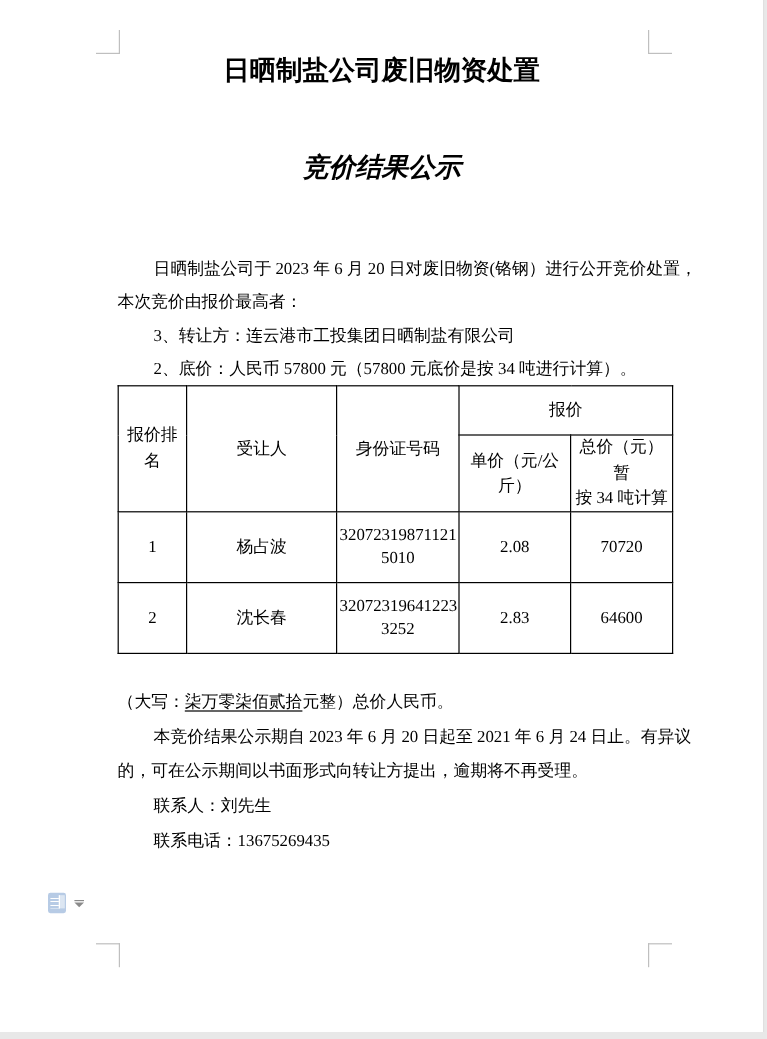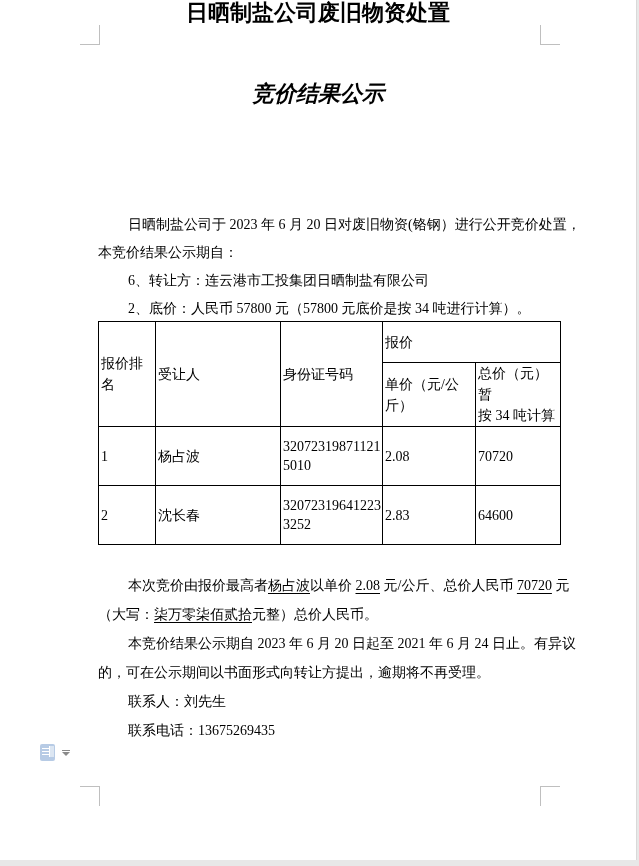--- a/index.html
+++ b/index.html
@@ -20,40 +20,40 @@
   .crop { position: absolute; width: 19px; height: 19px; }
   .crop.tl { left: 80px; top: 25px;  border-right: 1px solid #bfbfbf; border-bottom: 1px solid #bfbfbf; }
   .crop.tr { left: 540px; top: 25px; border-left: 1px solid #bfbfbf;  border-bottom: 1px solid #bfbfbf; }
   .crop.bl { left: 80px; top: 786px; border-right: 1px solid #bfbfbf; border-top: 1px solid #bfbfbf; }
   .crop.br { left: 540px; top: 786px; border-left: 1px solid #bfbfbf;  border-top: 1px solid #bfbfbf; }
 
   h1.doc-title, h2.doc-subtitle {
     font-size: 22px; font-weight: bold; text-align: center;
     line-height: 26px; margin: 0;
   }
-  h1.doc-title { }
+  h1.doc-title { margin-top: 46px; }
   h2.doc-subtitle { margin-top: 55px; font-style: italic; }
 
   .content { position: absolute; left: 98px; top: 211px; width: 443px; }
 
   .intro { font-size: 14px; line-height: 28px; }
   .line { white-space: nowrap; }
   .indent { text-indent: 30px; }
 
   table.bid-table {
     border-collapse: collapse;
     table-layout: fixed;
     width: 462px;
     margin-top: -2px;
     font-size: 14px;
   }
   table.bid-table th, table.bid-table td {
     border: 1px solid #000000;
     font-weight: normal;
-    text-align: left;
+    text-align: center;
     vertical-align: middle;
     padding: 0 2px;
     white-space: pre-line;
   }
   table.bid-table th { line-height: 21px; }
   table.bid-table td { line-height: 19px; }
   tr.hrow1 { height: 41px; }
   tr.hrow2 { height: 40px; }
   tr.drow  { height: 59px; }
 
@@ -98,22 +98,22 @@
     <div class="crop bl"></div>
     <div class="crop br"></div>
 
     <h1 class="doc-title">日晒制盐公司废旧物资处置</h1>
     <h2 class="doc-subtitle">竞价结果公示</h2>
 
     <div class="content">
 
       <div class="intro">
         <div class="line indent">日晒制盐公司于 2023 年 6 月 20 日对废旧物资(铬钢）进行公开竞价处置，</div>
-        <div class="line">本竞价结果公示期自：</div>
-        <div class="line indent">6、转让方：连云港市工投集团日晒制盐有限公司</div>
+        <div class="line">本次竞价由报价最高者：</div>
+        <div class="line indent">3、转让方：连云港市工投集团日晒制盐有限公司</div>
         <div class="line indent">2、底价：人民币 57800 元（57800 元底价是按 34 吨进行计算）。</div>
       </div>
 
       <table class="bid-table">
         <colgroup>
           <col style="width:57px">
             <col style="width:125px">
             <col style="width:102px">
             <col style="width:93px">
             <col style="width:85px">
@@ -145,23 +145,20 @@
             <td>沈长春</td>
             <td>32072319641223
 3252</td>
             <td>2.83</td>
             <td>64600</td>
           </tr>
         </tbody>
       </table>
 
       <div class="post">
-        <div class="line indent">
-          <span>本次竞价由报价最高者</span><span class="u">杨占波</span><span>以单价 </span><span class="u">2.08</span><span> 元/公斤、总价人民币 </span><span class="u">70720</span><span> 元</span>
-        </div>
         <div class="line">
           <span>（大写：</span><span class="u">柒万零柒佰贰拾</span><span>元整）总价人民币。</span>
         </div>
         <div class="line indent">本竞价结果公示期自 2023 年 6 月 20 日起至 2021 年 6 月 24 日止。有异议</div>
         <div class="line">的，可在公示期间以书面形式向转让方提出，逾期将不再受理。</div>
         <div class="line indent">联系人：刘先生</div>
         <div class="line indent">联系电话：13675269435</div>
       </div>
 
     </div>

